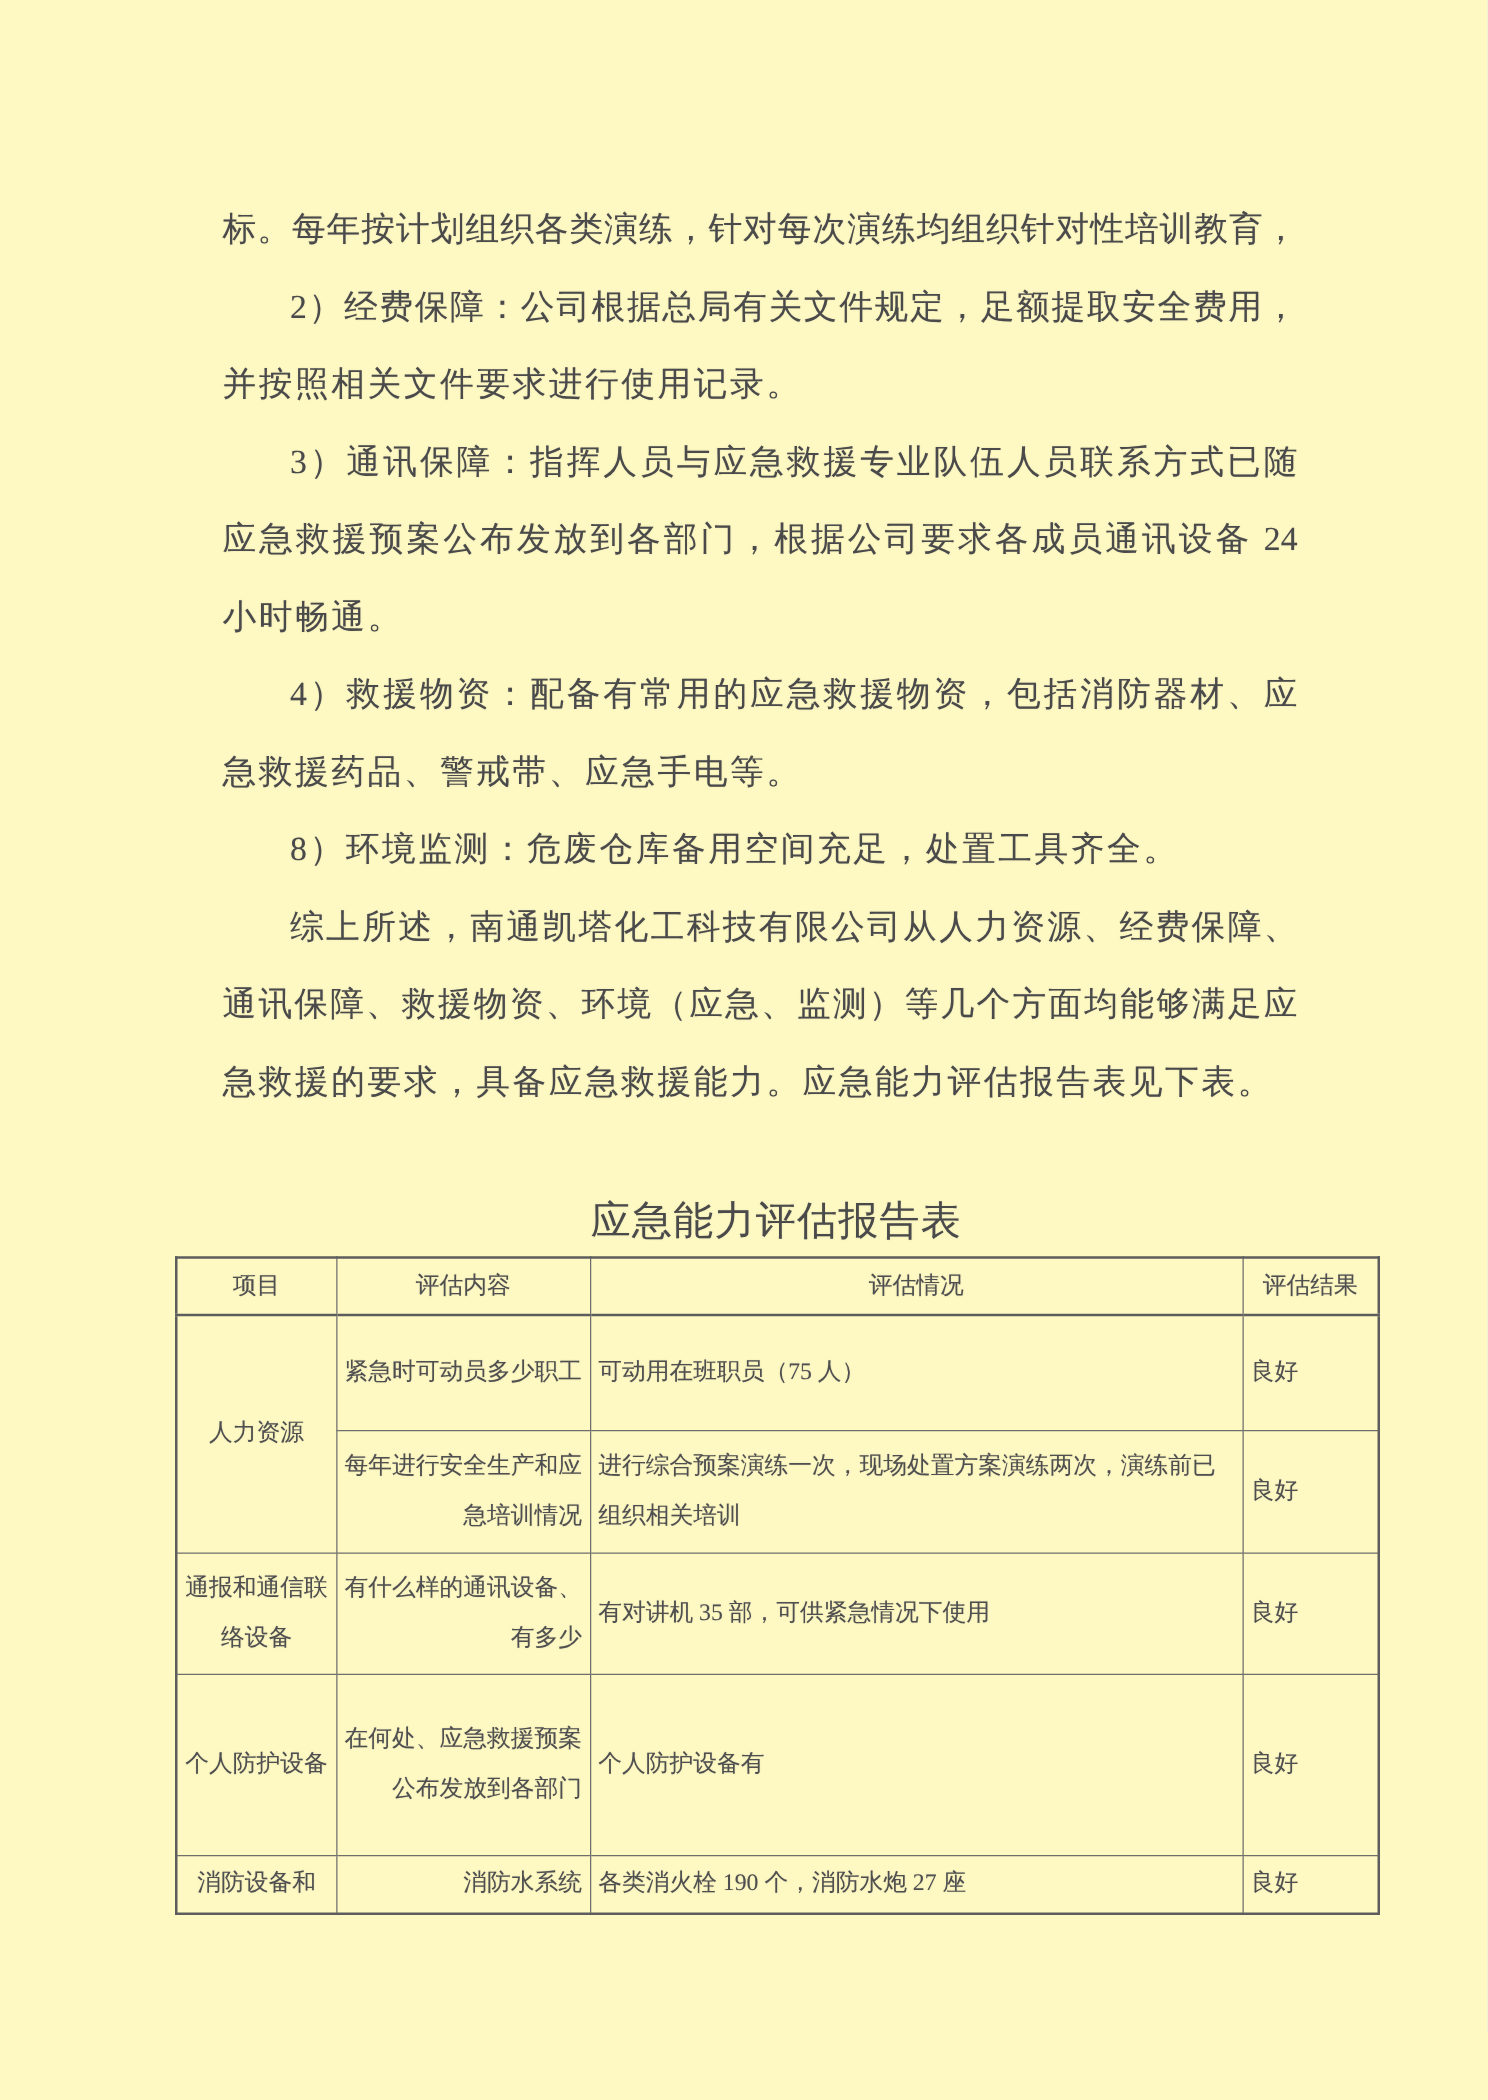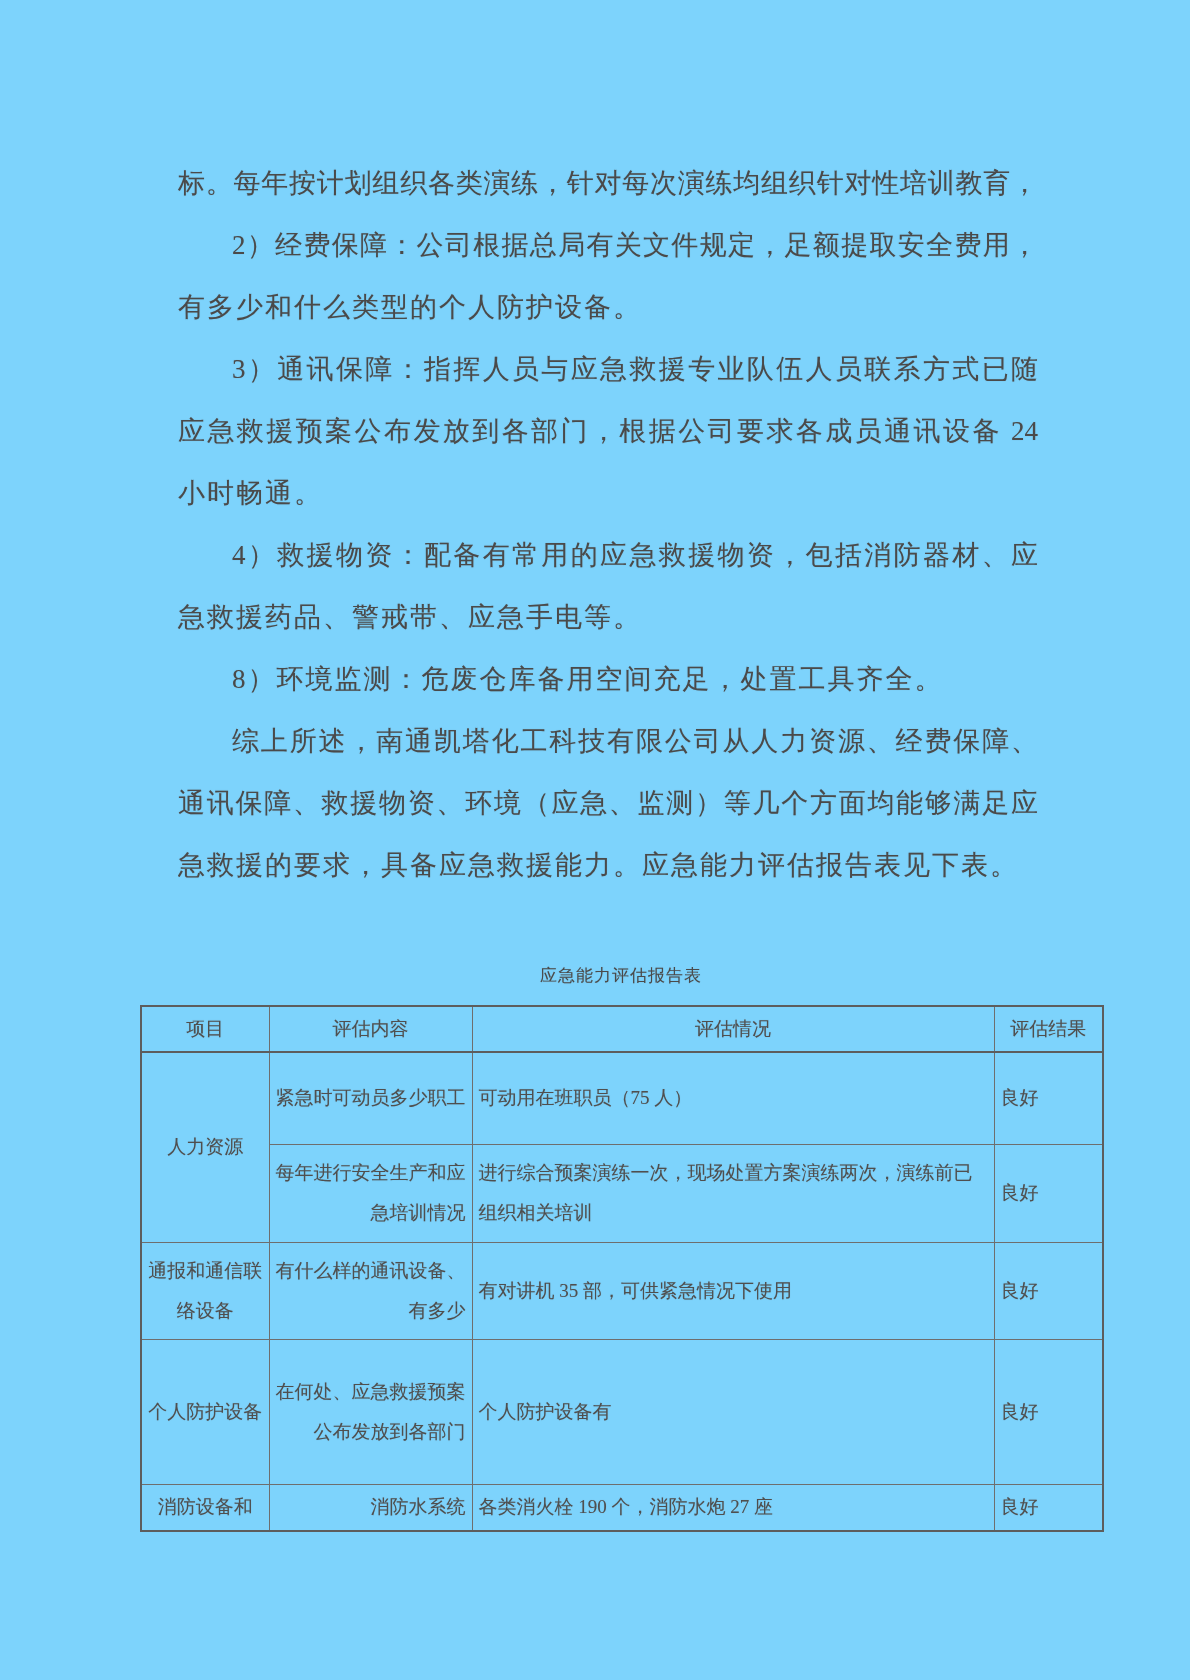--- a/index.html
+++ b/index.html
@@ -1,37 +1,37 @@
 <!DOCTYPE html>
 <html><head>
 <meta charset="utf-8">
 <style>
   html,body{margin:0;padding:0;background:#e8e8e8;}
   #page{
     position:relative;
     width:1190px;height:1680px;
-    background:#7dd3fc;
+    background:#fef9c3;
     overflow:hidden;
     font-family:"Liberation Serif","DejaVu Serif",serif;
     color:#4a4a4a;
     text-shadow:0 0 1px rgba(100,100,100,0.35);
   }
   
   #bodytext{
     position:absolute;left:178px;top:152px;width:860px;
     font-size:27px;letter-spacing:2px;line-height:62px;
   }
   .tline{height:62px;white-space:nowrap;}
   .tline.wrap{white-space:normal;overflow:hidden;}
   .tline.ind{text-indent:54px;}
   .tline.just{white-space:normal;text-align:justify;text-align-last:justify;letter-spacing:0;}
   
   #tbl-title{
     position:absolute;left:140px;top:958px;width:962px;height:36px;
-    text-align:center;font-size:17px;letter-spacing:1px;line-height:36px;
+    text-align:center;font-size:32px;letter-spacing:1px;line-height:36px;
   }
   
   #report-table{
     position:absolute;left:140px;top:1005px;
     width:962px;border-collapse:collapse;table-layout:fixed;
     font-size:19px;color:#4f4f4f;
   }
   #report-table td,#report-table th{
     border:1px solid #6e6e6e;
     font-weight:normal;
@@ -50,21 +50,21 @@
   tr.r3{height:145px;} tr.r4{height:47px;}
 </style>
 </head>
 <body>
 
 <div id="page">
 
   <div id="bodytext">
     <div class="tline just">标。每年按计划组织各类演练，针对每次演练均组织针对性培训教育，</div>
     <div class="tline ind just">2）经费保障：公司根据总局有关文件规定，足额提取安全费用，</div>
-    <div class="tline">有多少和什么类型的个人防护设备。</div>
+    <div class="tline">并按照相关文件要求进行使用记录。</div>
     <div class="tline ind just">3）通讯保障：指挥人员与应急救援专业队伍人员联系方式已随</div>
     <div class="tline just">应急救援预案公布发放到各部门，根据公司要求各成员通讯设备 24</div>
     <div class="tline">小时畅通。</div>
     <div class="tline ind just">4）救援物资：配备有常用的应急救援物资，包括消防器材、应</div>
     <div class="tline">急救援药品、警戒带、应急手电等。</div>
     <div class="tline ind">8）环境监测：危废仓库备用空间充足，处置工具齐全。</div>
     <div class="tline ind just">综上所述，南通凯塔化工科技有限公司从人力资源、经费保障、</div>
     <div class="tline just">通讯保障、救援物资、环境（应急、监测）等几个方面均能够满足应</div>
     <div class="tline wrap">急救援的要求，具备应急救援能力。应急能力评估报告表见下表。</div>
   </div>

